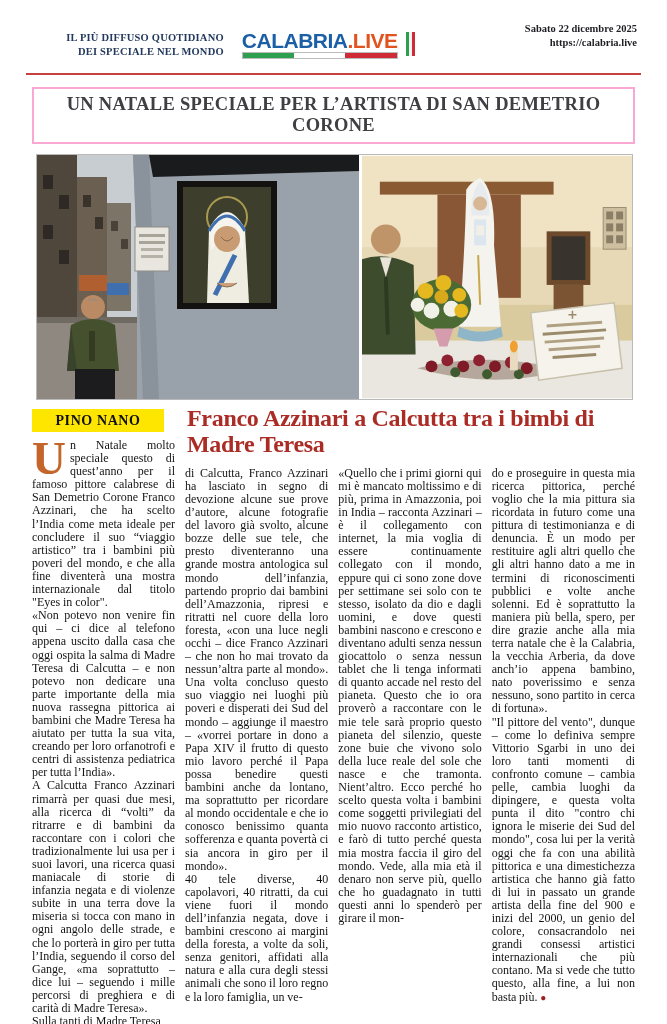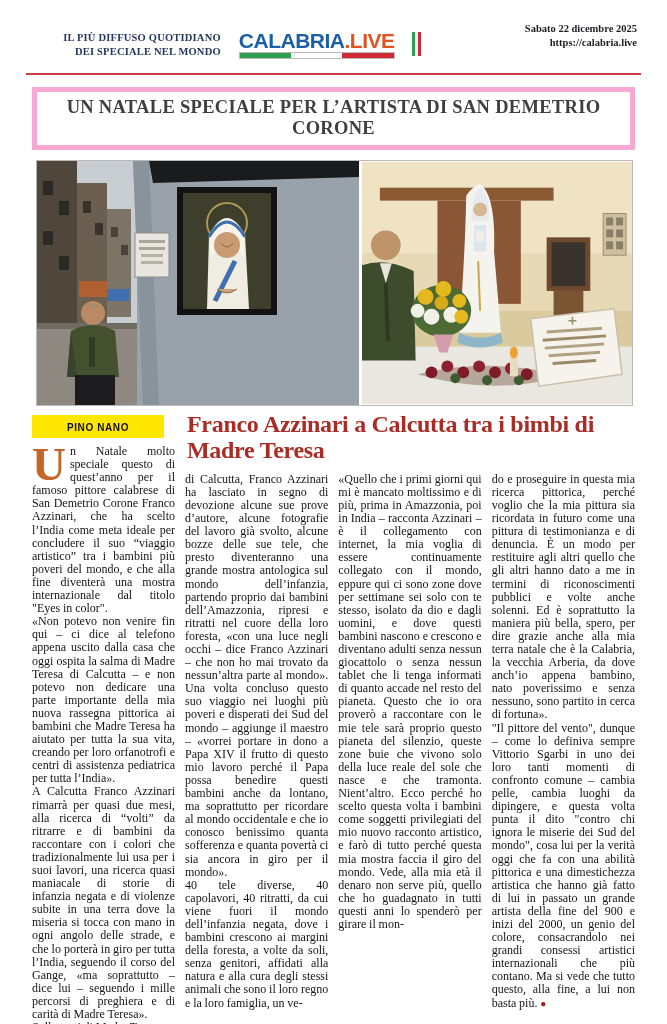--- a/index.html
+++ b/index.html
@@ -7,48 +7,48 @@
     width:667px;height:1024px;background:#ffffff;overflow:hidden;
     font-family:"Liberation Serif", serif;color:#1a1a1a;position:relative;
   }
   .page{width:667px;height:1024px;position:relative;}
 
   
   .header{display:flex;align-items:flex-start;padding:22px 30px 0 30px;}
   .page-num{font-family:"Liberation Sans",sans-serif;font-weight:bold;font-size:21px;color:#3c3c3c;width:120px;}
   .mast-center{display:flex;align-items:center;gap:18px;margin:8px auto;}
   .tagline{font-weight:bold;font-size:10.5px;line-height:1.25;color:#22385c;text-align:right;letter-spacing:.2px;}
-  .logo{position:relative;padding-right:26px;}
+  .logo{position:relative;padding-right:17px;}
   .logo-text{font-family:"Liberation Sans",sans-serif;font-weight:bold;font-size:21px;letter-spacing:-0.5px;line-height:1;}
   .logo-cal{color:#1b5fa6;}
   .logo-dot{color:#e1541f;}
   .logo-live{color:#e1541f;}
   .flagbar{display:flex;height:5px;border:1px solid #bbb;margin-top:1px;}
   .flagbar span{flex:1;}
   .flag-green{background:#2e9e4f;}
   .flag-white{background:#ffffff;}
   .flag-red{background:#ce2b37;}
   .ribbon{position:absolute;right:0;top:2px;width:9px;height:24px;display:flex;}
   .ribbon i{flex:1;display:block;}
   .dateblock{width:150px;margin-left:auto;text-align:right;font-weight:bold;font-size:10.5px;line-height:1.3;color:#1e1e24;}
   .rule-red{border:0;border-top:2px solid #c94040;margin:6px 26px 0 26px;}
 
   
-  .banner{margin:12px 32px 0 32px;border:5px solid #f9a8d4;padding:5px 4px 6px 4px;text-align:center;}
+  .banner{margin:12px 32px 0 32px;border:2px solid #f9a8d4;padding:5px 4px 6px 4px;text-align:center;}
   .banner-text{font-weight:bold;font-size:18.5px;color:#3f3f43;letter-spacing:.3px;}
 
   
   .photos{display:flex;gap:3px;margin:10px 34px 0 36px;height:244px;border:1px solid #b9b9b9;background:#fff;}
   .photos svg{display:block;height:100%;}
 
   
   .article{display:flex;gap:10px;margin:9px 32px 0 32px;}
   .colA{width:143px;flex:none;}
   .kicker{background:#ffe600;width:132px;text-align:center;padding:2px 0 3px 0;margin-bottom:7px;}
-  .kicker span{font-family:Liberation Sans, sans-serif;font-weight:bold;font-size:10px;letter-spacing:.6px;color:#111;}
+  .kicker span{font-family:Liberation Serif, serif;font-weight:bold;font-size:14px;letter-spacing:.6px;color:#111;}
   .rightwrap{flex:1;display:flex;flex-direction:column;min-width:0;}
   h1.headline{margin:-4px 0 9px 2px;font-size:24px;line-height:1.1;font-weight:bold;color:#ab2b25;letter-spacing:-0.3px;}
   .threecols{display:flex;gap:10px;}
   .col{flex:1;min-width:0;}
   .col p, .colA p{
     margin:0;font-size:12px;line-height:13.1px;text-align:justify;
     hyphens:auto;-webkit-hyphens:auto;word-spacing:-0.2px;color:#141414;
   }
   .dropcap{
     float:left;font-size:47px;line-height:35px;height:37px;

